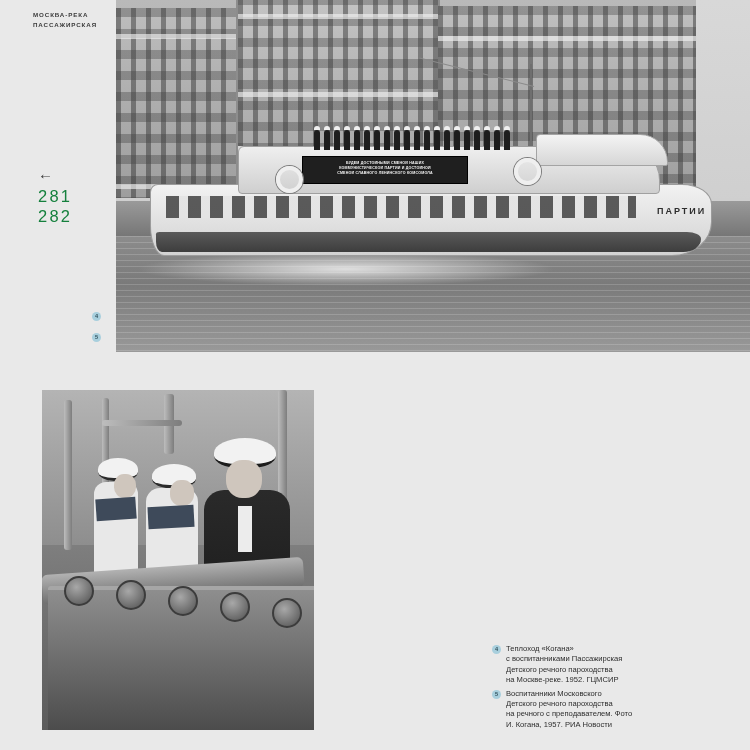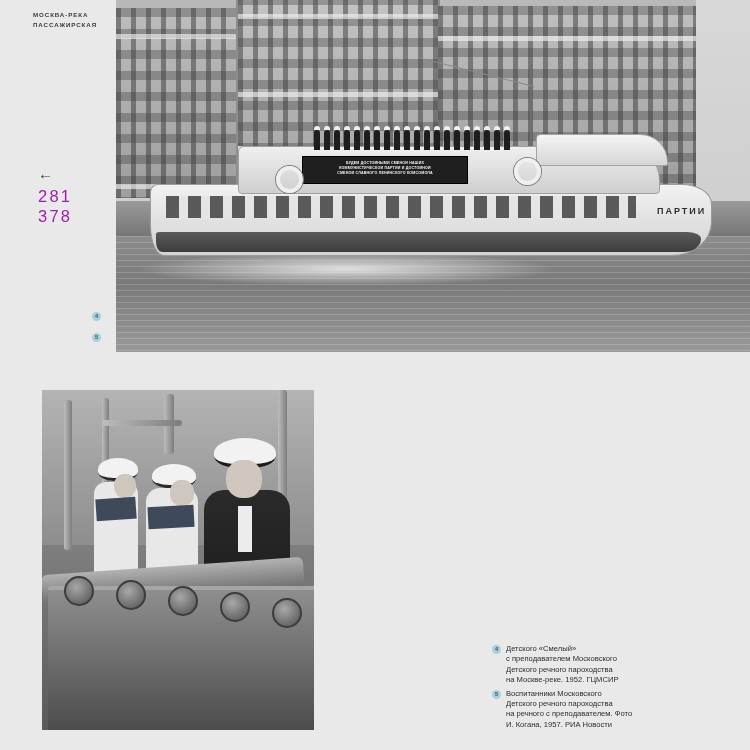--- a/index.html
+++ b/index.html
@@ -48,21 +48,21 @@
     line-height: 11px;
     display: block;
     margin-bottom: 7px;
     color: #3a3a3a;
   }
   .folio .num {
     font-size: 16.5px;
     letter-spacing: 2.2px;
     line-height: 20px;
     font-weight: normal;
-    color: #a21caf;
+    color: #15803d;
   }
 
   
   .margin-markers {
     position: absolute;
     left: 92px;
     top: 312px;
   }
   .marker {
     width: 9px;
@@ -339,21 +339,21 @@
 <div class="page">
 
   <div class="corner-label">
     <div>Москва-река</div>
     <div>Пассажирская</div>
   </div>
 
   <div class="folio">
     <span class="arrow">←</span>
     <div class="num">281</div>
-    <div class="num">378</div>
+    <div class="num">282</div>
   </div>
 
   <div class="margin-markers">
     <div class="marker">4</div>
     <div class="marker">5</div>
   </div>
 
   <div class="photo-top">
     <div class="sky pn"></div>
 
@@ -453,22 +453,22 @@
     <div class="cyl pn" style="left:126px; top:196px;"></div>
     <div class="cyl pn" style="left:178px; top:202px;"></div>
     <div class="cyl pn" style="left:230px; top:208px;"></div>
   </div>
 
   <div class="caption">
 
     <div class="caption-row">
       <div class="marker">4</div>
       <div class="caption-text">
-        <div>Детского «Смелый»</div>
-        <div>с преподавателем Московского</div>
+        <div>Теплоход «Когана»</div>
+        <div>с воспитанниками Пассажирская</div>
         <div>Детского речного пароходства</div>
         <div>на Москве-реке. 1952. ГЦМСИР</div>
       </div>
     </div>
 
     <div class="caption-row">
       <div class="marker">5</div>
       <div class="caption-text">
         <div>Воспитанники Московского</div>
         <div>Детского речного пароходства</div>

